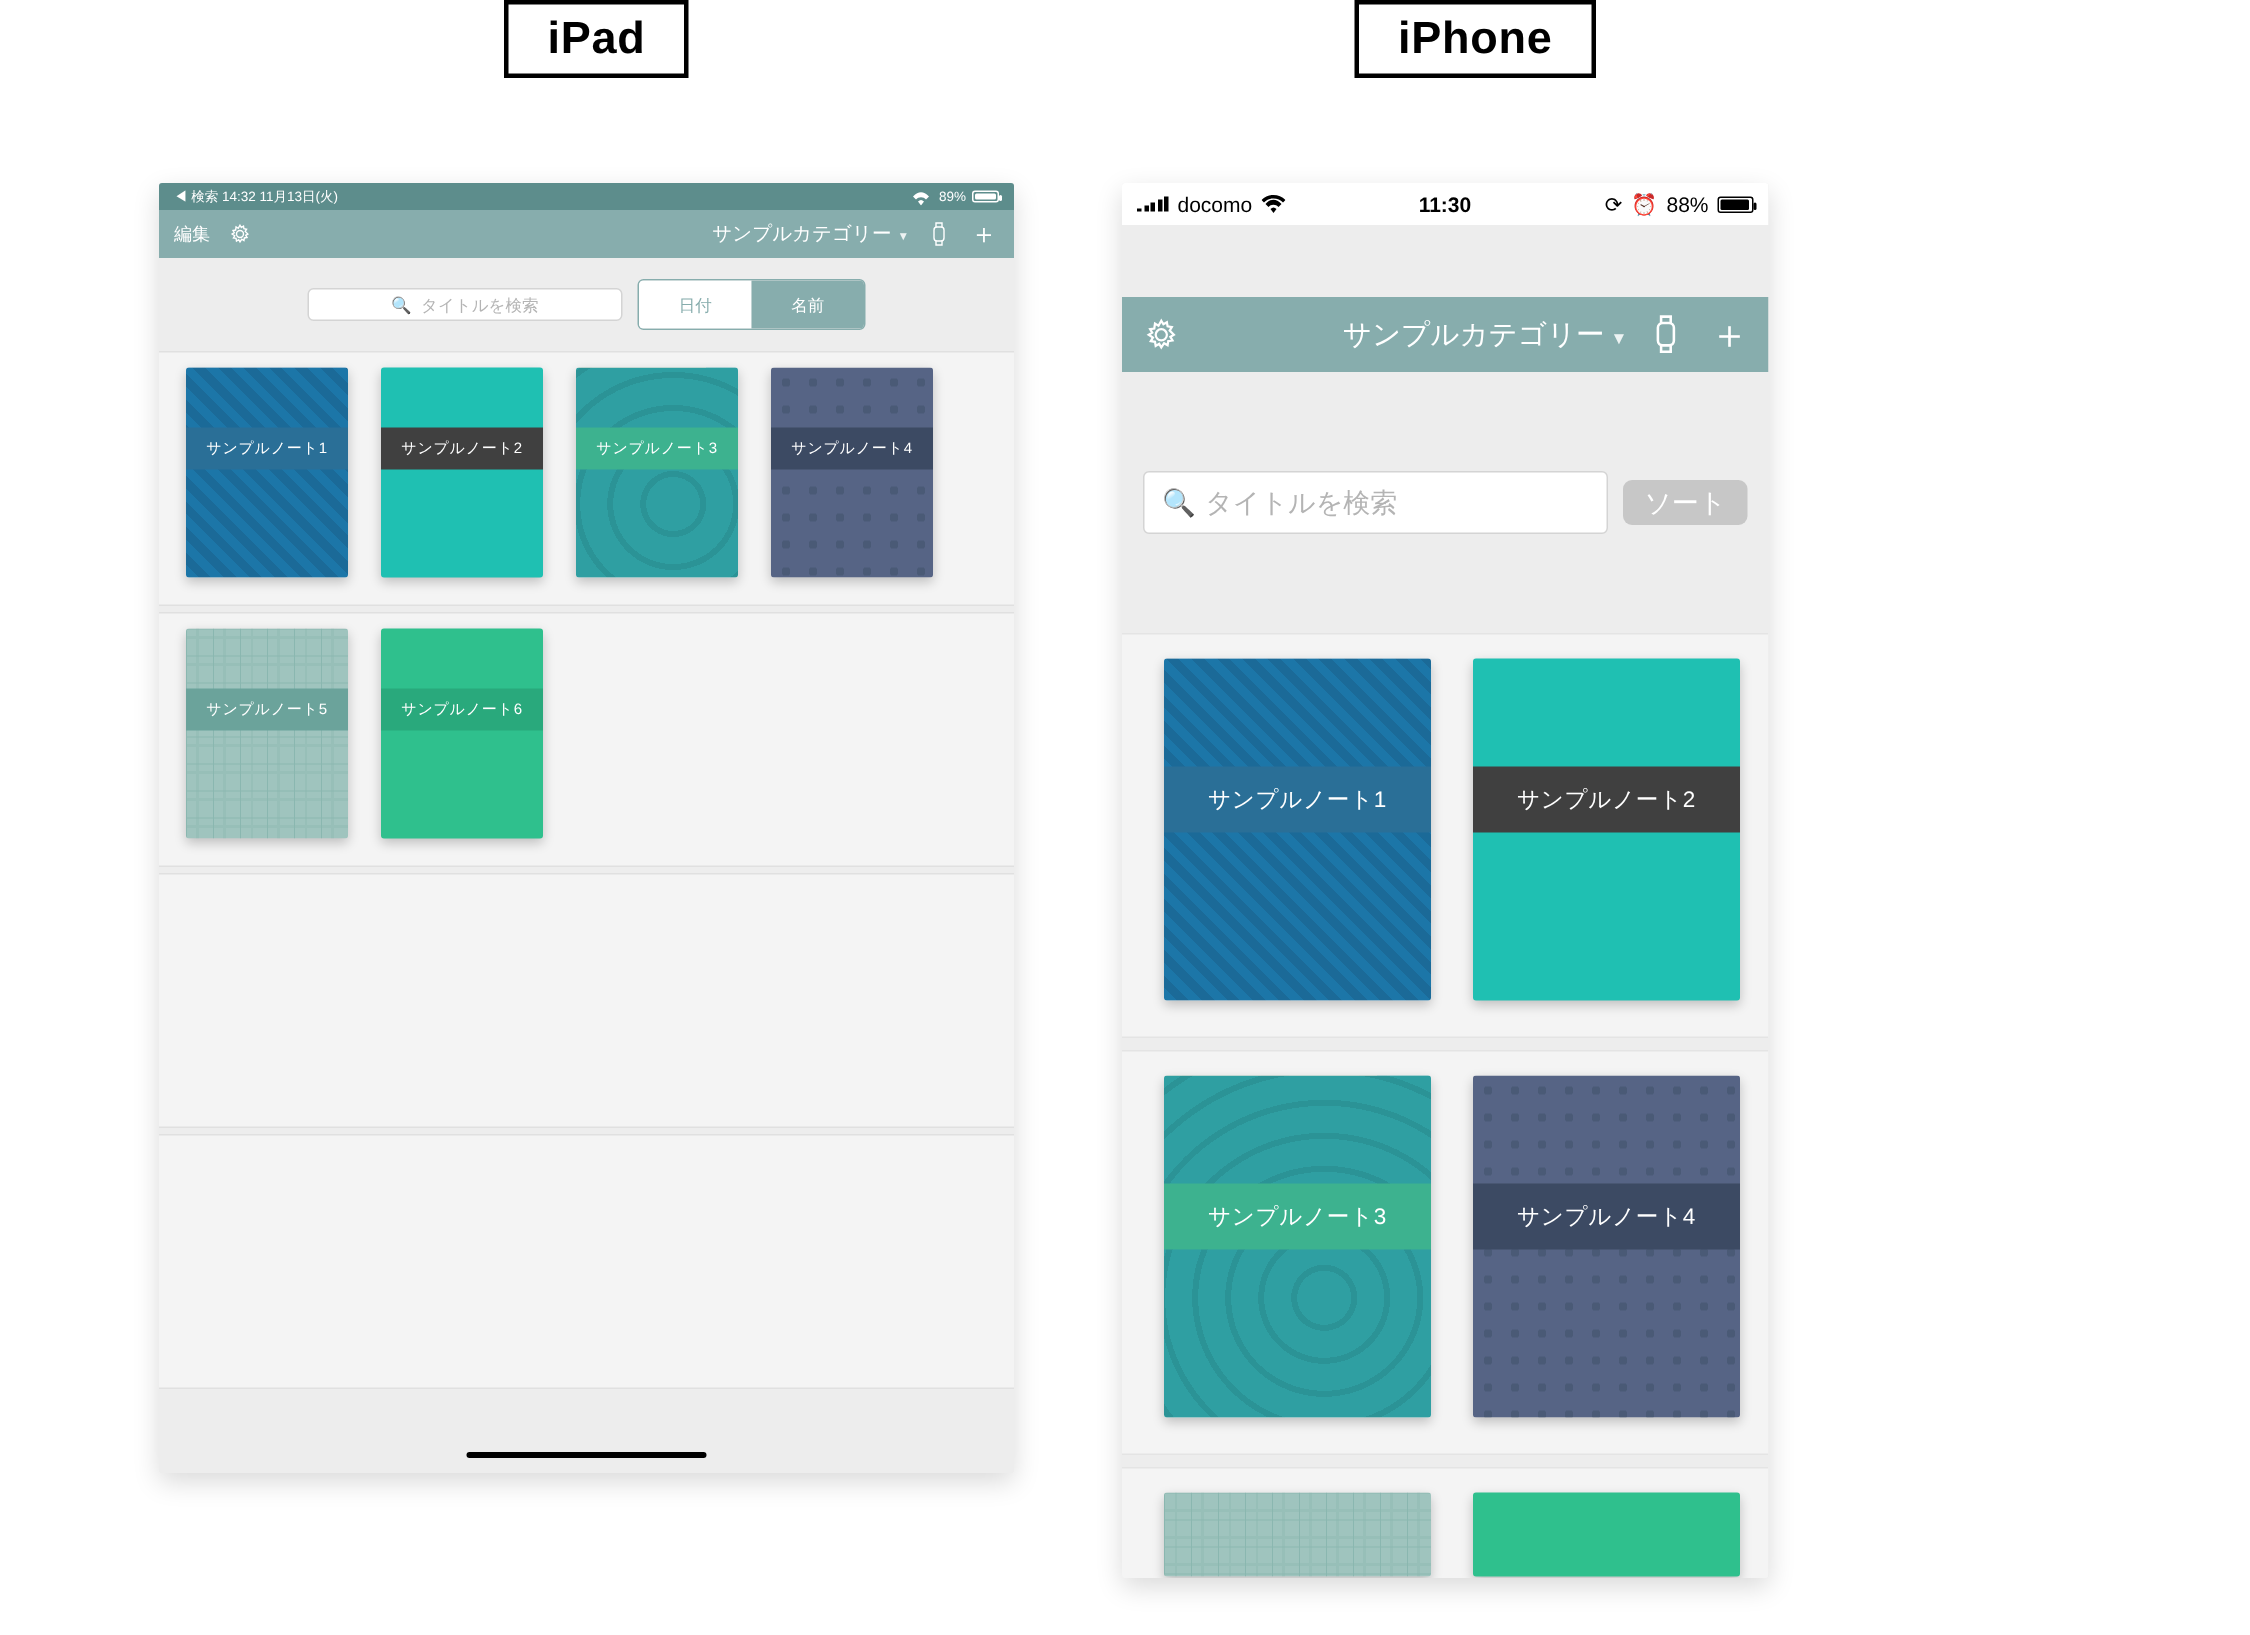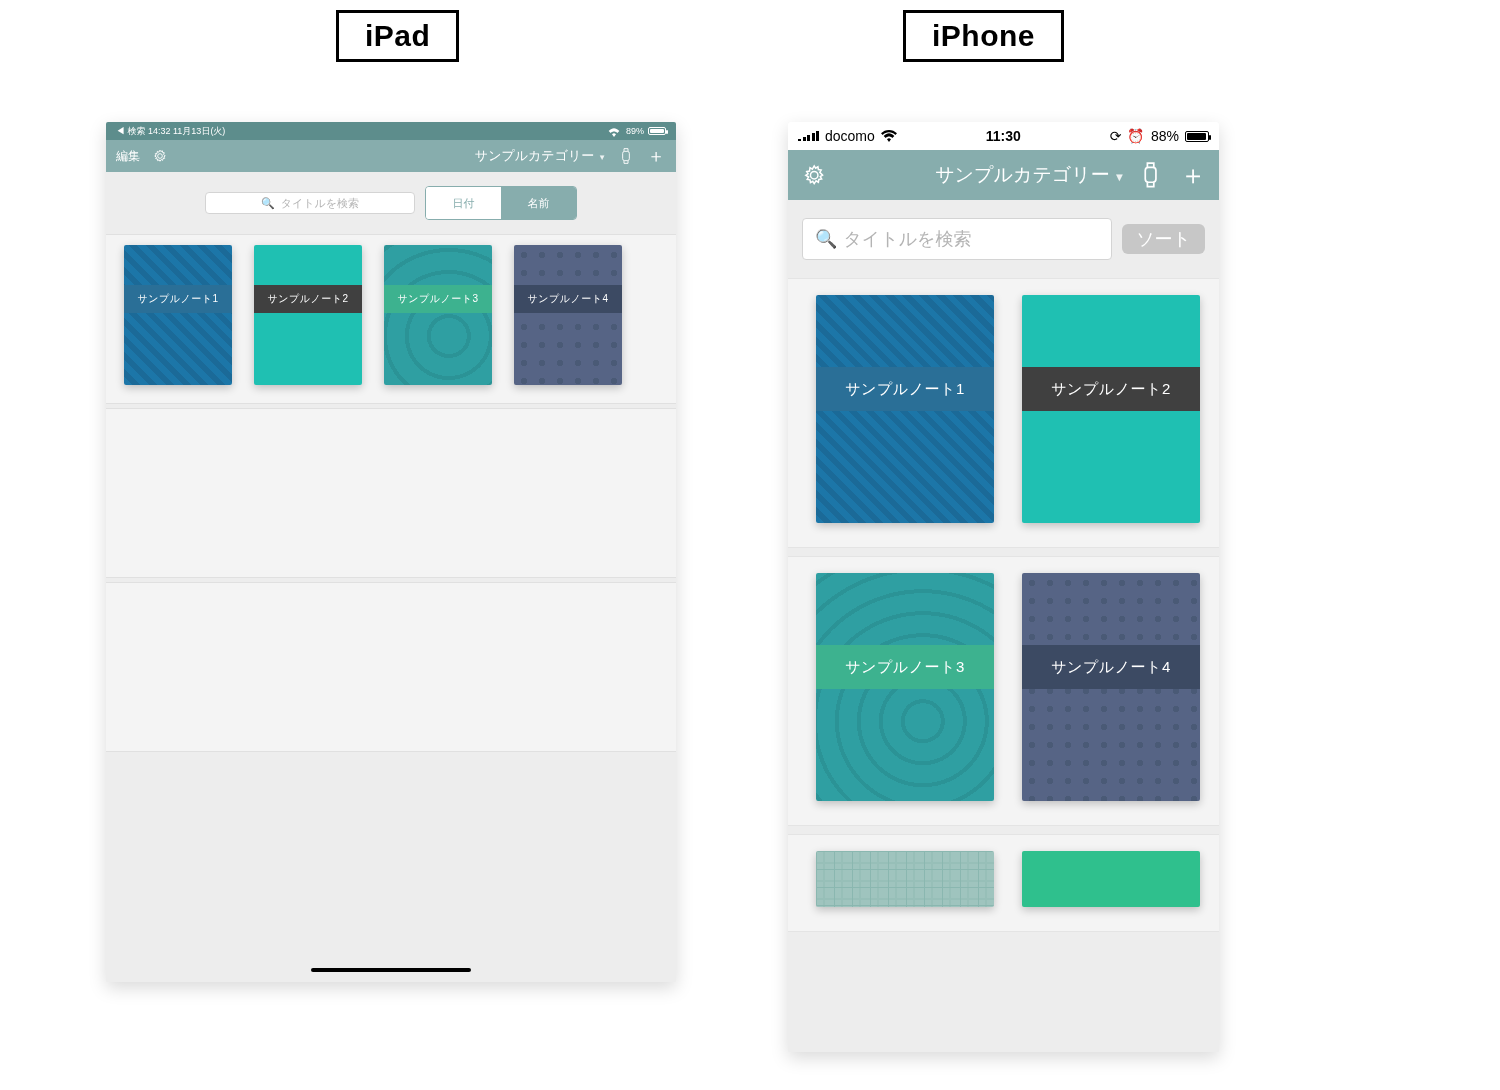--- a/index.html
+++ b/index.html
@@ -8,21 +8,21 @@
     height: 1090px;
     background: #fff;
     font-family: -apple-system, "Hiragino Sans", "Hiragino Kaku Gothic ProN", sans-serif;
     position: relative;
     overflow: hidden;
   }
 
   
   .device-label {
     position: absolute;
-    top: 10px;
+    top: 0;
     border: 3px solid #000;
     padding: 6px 26px;
     font-size: 30px;
     font-weight: 700;
     letter-spacing: 0.5px;
   }
   .device-label.ipad   { left: 336px; }
   .device-label.iphone { left: 903px; }
 
   
@@ -36,23 +36,24 @@
     display: flex;
     flex-direction: column;
     margin-top: 28px;
   }
   .device.ipad {
     left: 106px;
     width: 570px;
     height: 860px;
   }
   .device.iphone {
-    left: 788px;
+    left: 748px;
     width: 431px;
     height: 930px;
+    gap: 48px;
   }
 
   
   .ipad-status {
     height: 18px;
     background: #5d8d8c;
     color: #fff;
     font-size: 9px;
     display: flex;
     justify-content: space-between;
@@ -346,20 +347,28 @@
           <div class="band">サンプルノート1</div>
         </div>
       <div class="note cover-2">
           <div class="band">サンプルノート2</div>
         </div>
       <div class="note cover-3">
           <div class="band">サンプルノート3</div>
         </div>
       <div class="note cover-4">
           <div class="band">サンプルノート4</div>
+        </div>
+    </div>
+    <div class="rowgrid">
+      <div class="note cover-5">
+          <div class="band">サンプルノート5</div>
+        </div>
+      <div class="note cover-6">
+          <div class="band">サンプルノート6</div>
         </div>
     </div>
     <div class="rowgrid empty"></div>
     <div class="rowgrid empty"></div>
   </div>
 
   <div class="home-indicator"></div>
 </div>
 
 <div class="device iphone">

